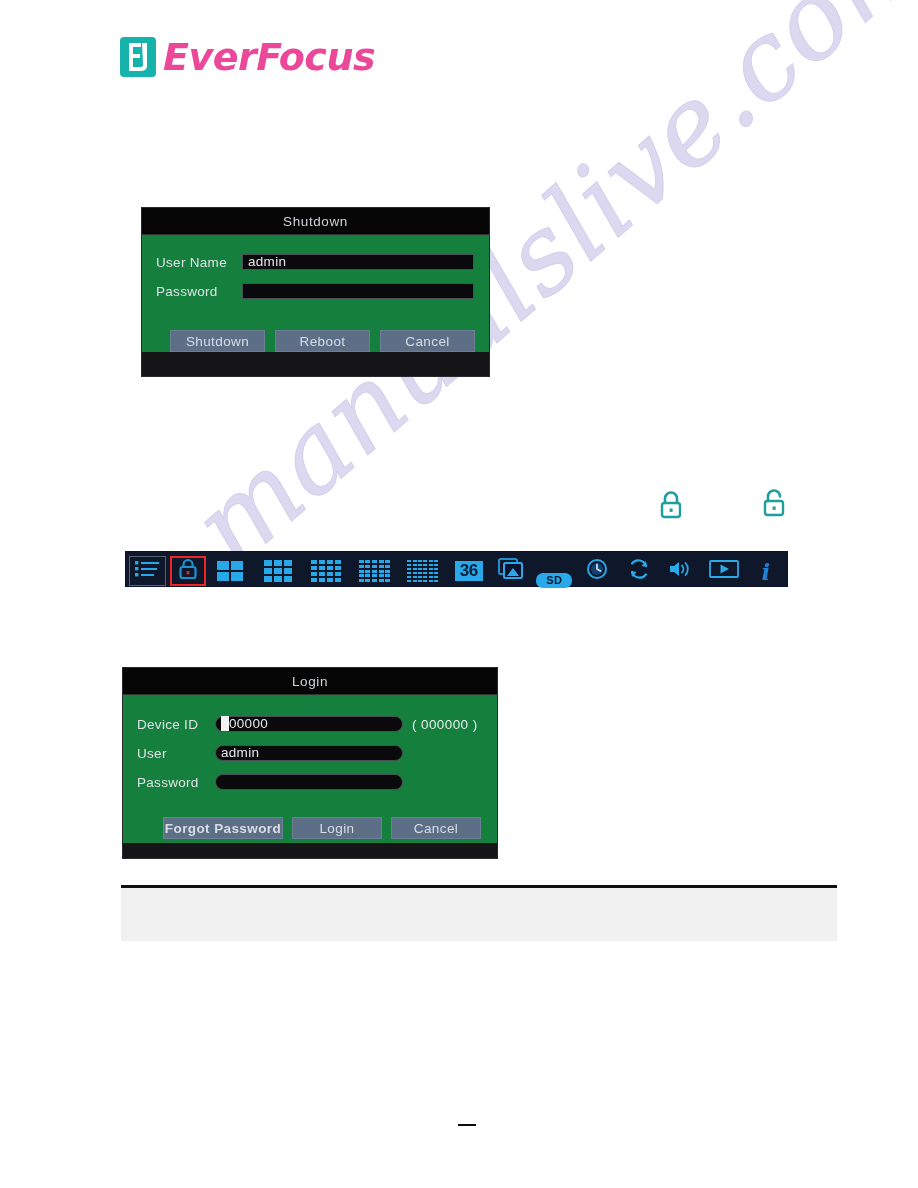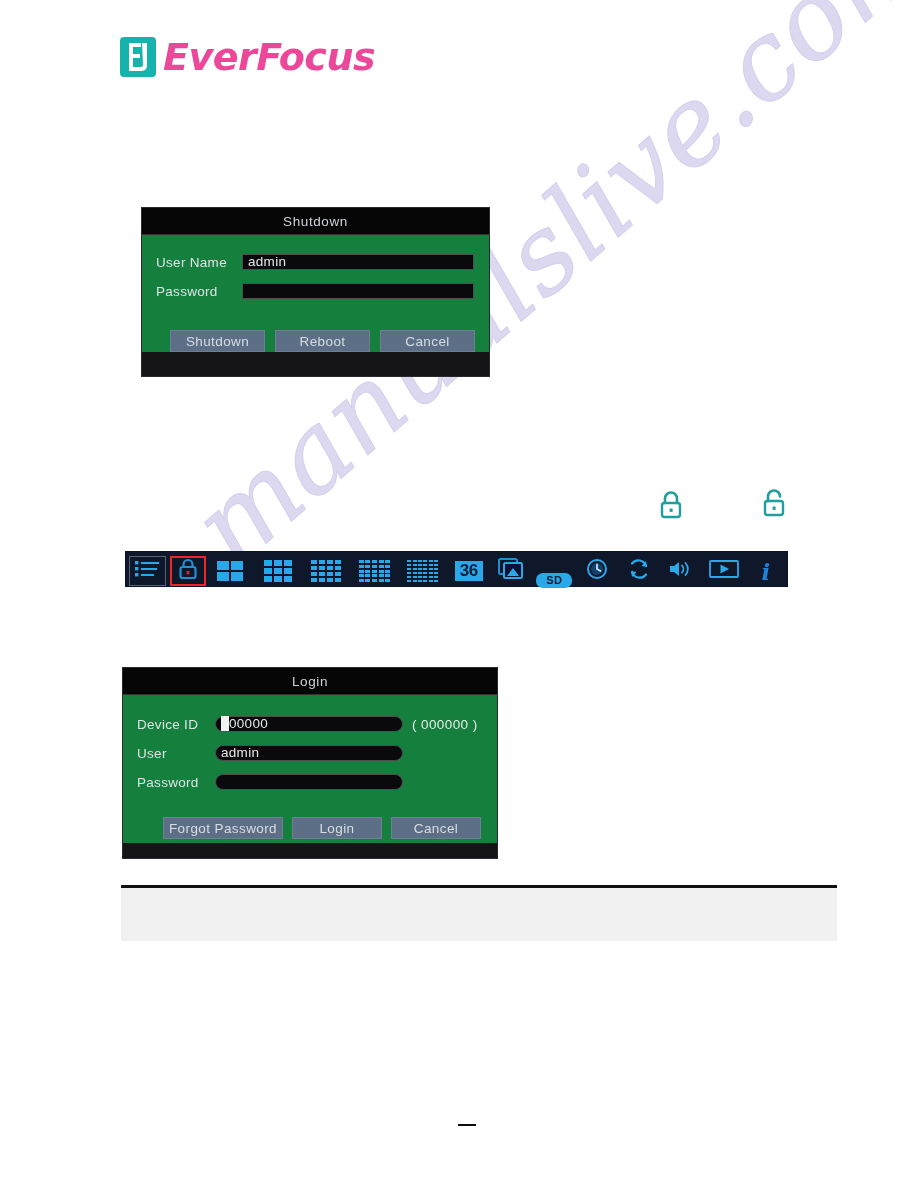--- a/index.html
+++ b/index.html
@@ -183,21 +183,21 @@
   }
   #login-dialog .dvr-body { padding: 16px 16px 4px 14px; }
   #login-dialog .dvr-label { width: 78px; }
   #login-dialog .dvr-field { width: 188px; border-radius: 8px; }
   #login-dialog .dvr-buttons {
     margin-top: 22px;
     margin-left: 26px;
     gap: 9px;
   }
   #login-dialog .dvr-btn { width: 96px; }
-  #login-dialog .dvr-btn.wide { width: 128px; }
+  #login-dialog .dvr-btn.wide { width: 128px; font-weight: bold; }
 
   
   .dvr-toolbar {
     position: absolute;
     left: 125px;
     top: 551px;
     width: 661px;
     height: 34px;
     background: #0f172a;
     display: flex;

